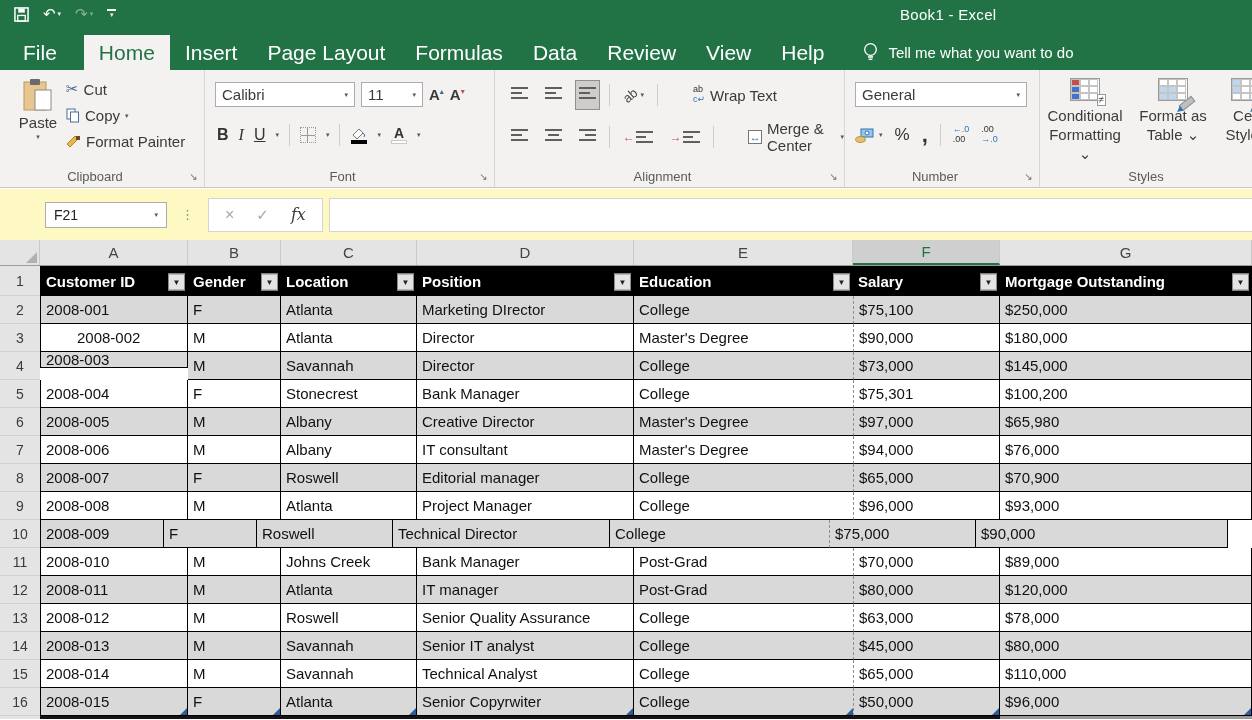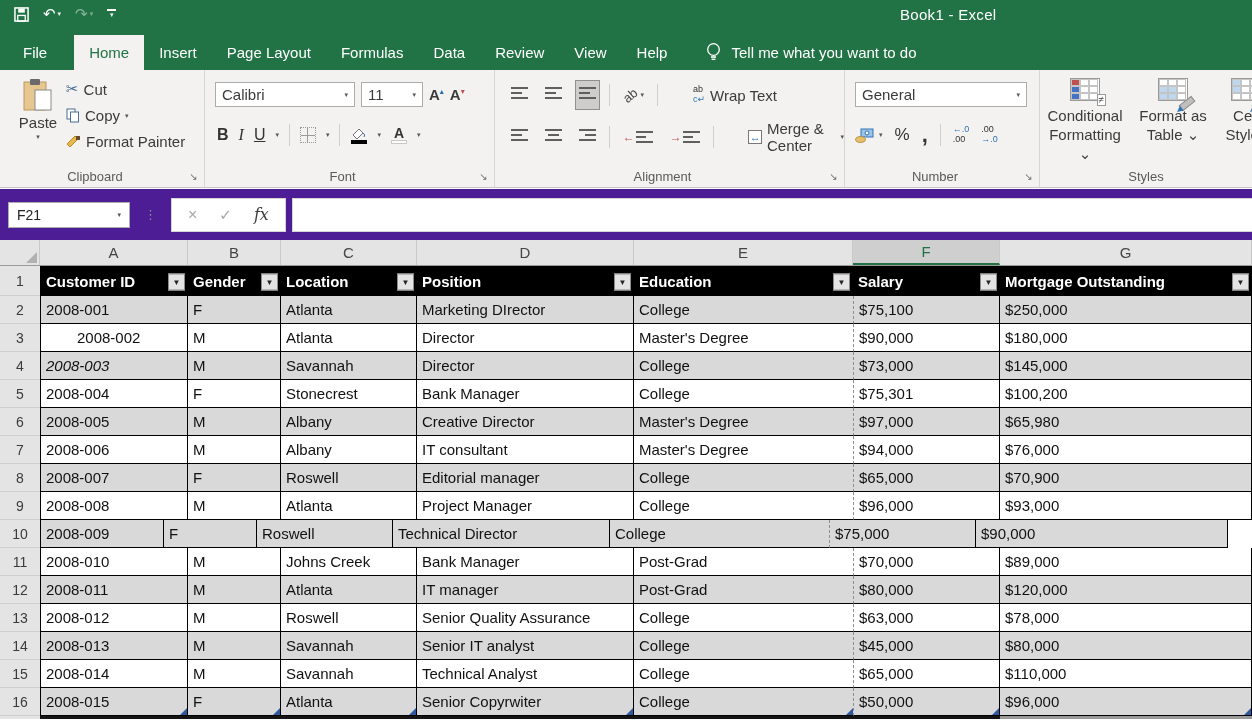--- a/index.html
+++ b/index.html
@@ -10,21 +10,21 @@
   
   .titlebar { position:absolute; left:0; top:0; width:100%; height:28px; background:#217346; display:flex; align-items:center; color:#fff; }
   .qat { display:flex; align-items:center; gap:14px; margin-left:14px; }
   .qat .qbtn { display:flex; align-items:center; gap:2px; color:#fff; font-size:15px; cursor:default; }
   .qbtn.dim { opacity:.45; }
   .qcaret { font-size:7px; opacity:.9; }
   .title { position:absolute; left:900px; top:0; height:28px; display:flex; align-items:center; font-size:15px; color:#fff; letter-spacing:.3px; }
 
   
   .tabbar { position:absolute; left:0; top:28px; width:100%; height:42px; background:#217346; display:flex; align-items:flex-end; }
-  .tab { height:35px; display:flex; align-items:center; padding:0 15px; color:#fff; font-size:15px; cursor:default;text-align:center; }
+  .tab { height:35px; display:flex; align-items:center; padding:0 15px; color:#fff; font-size:21px; cursor:default;text-align:center; }
   .tab:first-child { margin-left:8px; }
   .tab.active { background:#F3F2F1; color:#217346;margin-left:12px; }
   .tellme { height:35px; display:flex; align-items:center; gap:10px; margin-left:24px; color:#fff; font-size:15px; }
 
   
   .ribbon { position:absolute; left:0; top:70px; width:100%; height:118px; background:#F3F2F1; border-bottom:1px solid #C8C6C4; color:#3b3b3b; }
   .grp { position:absolute; top:0; bottom:0; border-right:1px solid #D8D6D4; }
   .grp-label { position:absolute; bottom:3px; left:0; right:14px; text-align:center; font-size:13px; color:#5a5a5a; }
   .launcher { position:absolute; bottom:3px; right:4px; font-size:10px; color:#6a6a6a; border:1px solid #b5b3b1; border-width:0; width:13px; height:13px; line-height:12px; text-align:center; }
   .bigbtn { display:flex; flex-direction:column; align-items:center; font-size:15px; color:#3b3b3b; line-height:1.25; text-align:center; }
@@ -74,21 +74,21 @@
   .stybtns { position:absolute; left:6px; top:8px; display:flex; gap:10px; }
   .stybtn { width:78px; }
   .styico { width:30px; height:26px; position:relative; margin-bottom:3px; }
   .minigrid { display:grid; grid-template-columns:repeat(3,9px); grid-auto-rows:7px; border:1px solid #9a9a9a; background:#fff; }
   .minigrid i { border:0.5px solid #c4c4c4; }
   .ne { position:absolute; right:-6px; bottom:-2px; background:#fff; border:1px solid #9a9a9a; font-size:10px; line-height:10px; padding:0 1px; font-style:normal; }
   .brush { position:absolute; right:-7px; bottom:-3px; width:16px; height:7px; background:#BFBFBF; border:1px solid #8f8f8f; transform:rotate(-38deg); }
   .brush:after { content:""; position:absolute; left:-6px; top:0; border-top:3px solid transparent; border-bottom:3px solid transparent; border-right:6px solid #2E75B6; }
 
   
-  .fbar { position:absolute; left:0; top:189px; width:100%; height:51px; background:#4c1d95; display:flex; align-items:center; }
+  .fbar { position:absolute; left:0; top:189px; width:100%; height:51px; background:#fef9c3; display:flex; align-items:center;padding-left:37px; }
   .namebox { width:122px; height:26px; margin-left:8px; background:#fff; border:1px solid #ACACAC; display:flex; align-items:center; justify-content:space-between; padding:0 8px; font-size:14px; color:#222; }
   .dots { color:#8a8a8a; font-size:13px; margin:0 14px; }
   .fxpanel { background:#fff; border:1px solid #D6D4D2; height:34px; display:flex; align-items:center; gap:22px; padding:0 16px; }
   .fxpanel .x { color:#A6A6A6; font-size:16px; }
   .fxpanel .ck { color:#A6A6A6; font-size:15px; }
   .fxpanel .fx { font-family:"DejaVu Serif","Liberation Serif",serif; font-style:italic; font-size:16px; color:#3b3b3b; }
   .finput { flex:1; height:34px; margin-left:6px; background:#fff; border:1px solid #D6D4D2; border-right:none; font-size:14px; padding:0 8px; color:#222; }
 
   
   .sheet { position:absolute; left:0; top:240px; width:1252px; height:480px; background:#fff; }
@@ -453,21 +453,21 @@
           <div class="td c0" style="width: 148px; height: 28px; padding-left: 36px;">2008-002</div>
           <div class="td c1" style="width: 93px; height: 28px;">M</div>
           <div class="td c2" style="width: 136px; height: 28px;">Atlanta</div>
           <div class="td c3" style="width: 217px; height: 28px;">Director</div>
           <div class="td c4 noR" style="width: 219px; height: 28px;">Master's Degree</div>
           <div class="td c5 colF" style="width: 147px; height: 28px;">$90,000</div>
           <div class="td c6" style="width: 252px; height: 28px;">$180,000</div>
         </div>
         <div class="xrow">
           <div class="gut" style="height: 28px;">4</div>
-          <div class="td c0 band" style="width: 148px; height: 28px; font-style: italic;">2008-003</div>
+          <div class="td c0 band" style="width: 148px; height: 16px;">2008-003</div>
           <div class="td c1 band" style="width: 93px; height: 28px;">M</div>
           <div class="td c2 band" style="width: 136px; height: 28px;">Savannah</div>
           <div class="td c3 band" style="width: 217px; height: 28px;">Director</div>
           <div class="td c4 band noR" style="width: 219px; height: 28px;">College</div>
           <div class="td c5 band colF" style="width: 147px; height: 28px;">$73,000</div>
           <div class="td c6 band" style="width: 252px; height: 28px;">$145,000</div>
         </div>
         <div class="xrow">
           <div class="gut" style="height: 28px;">5</div>
           <div class="td c0" style="width: 148px; height: 28px;">2008-004</div>

